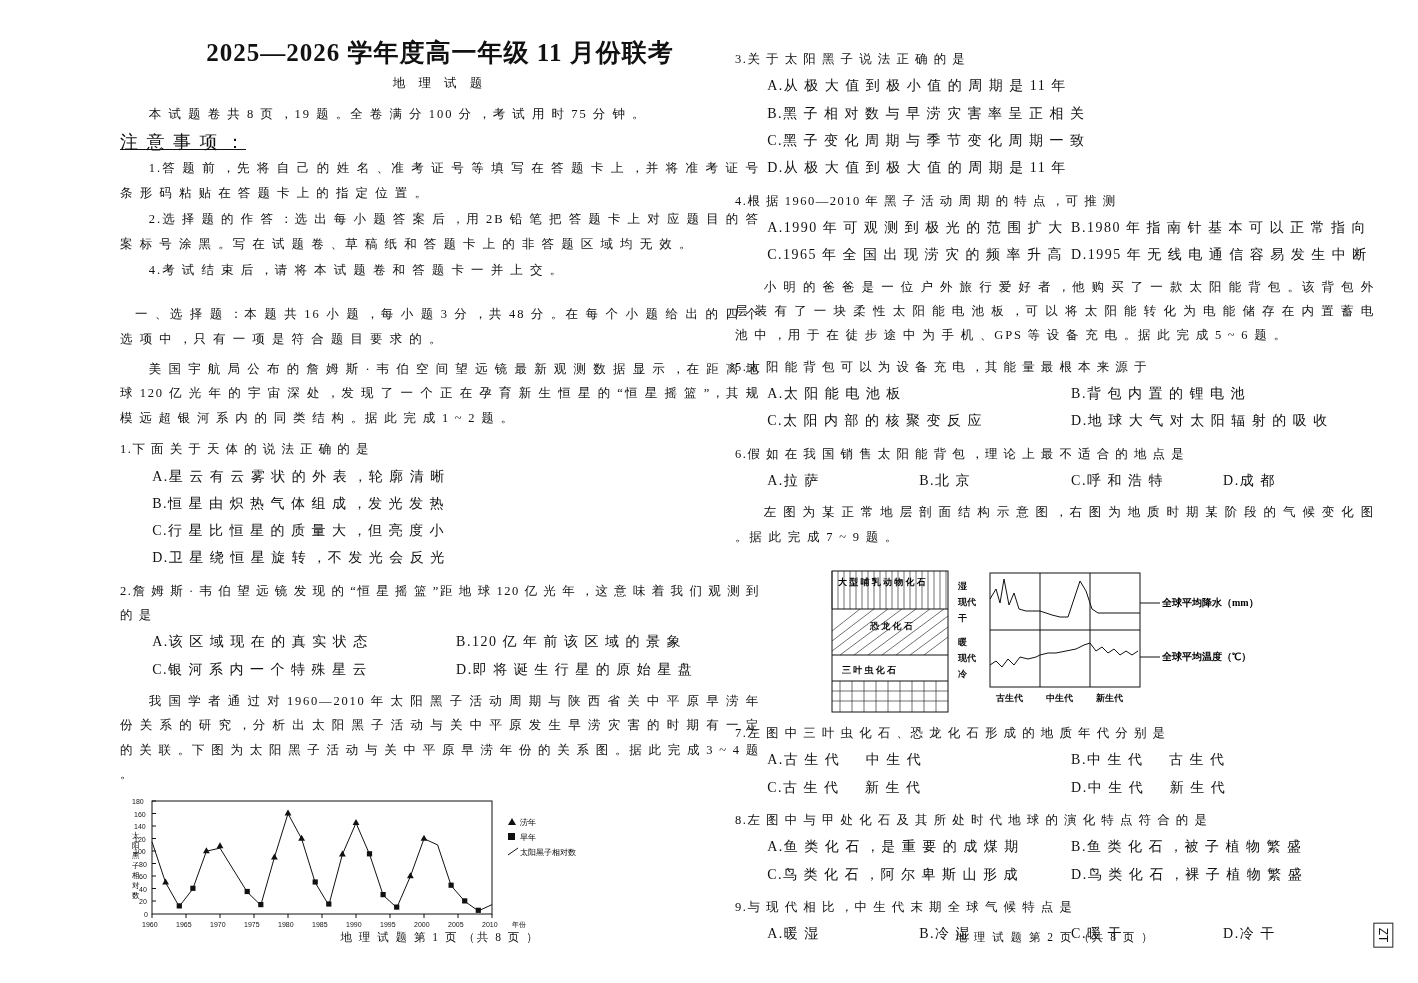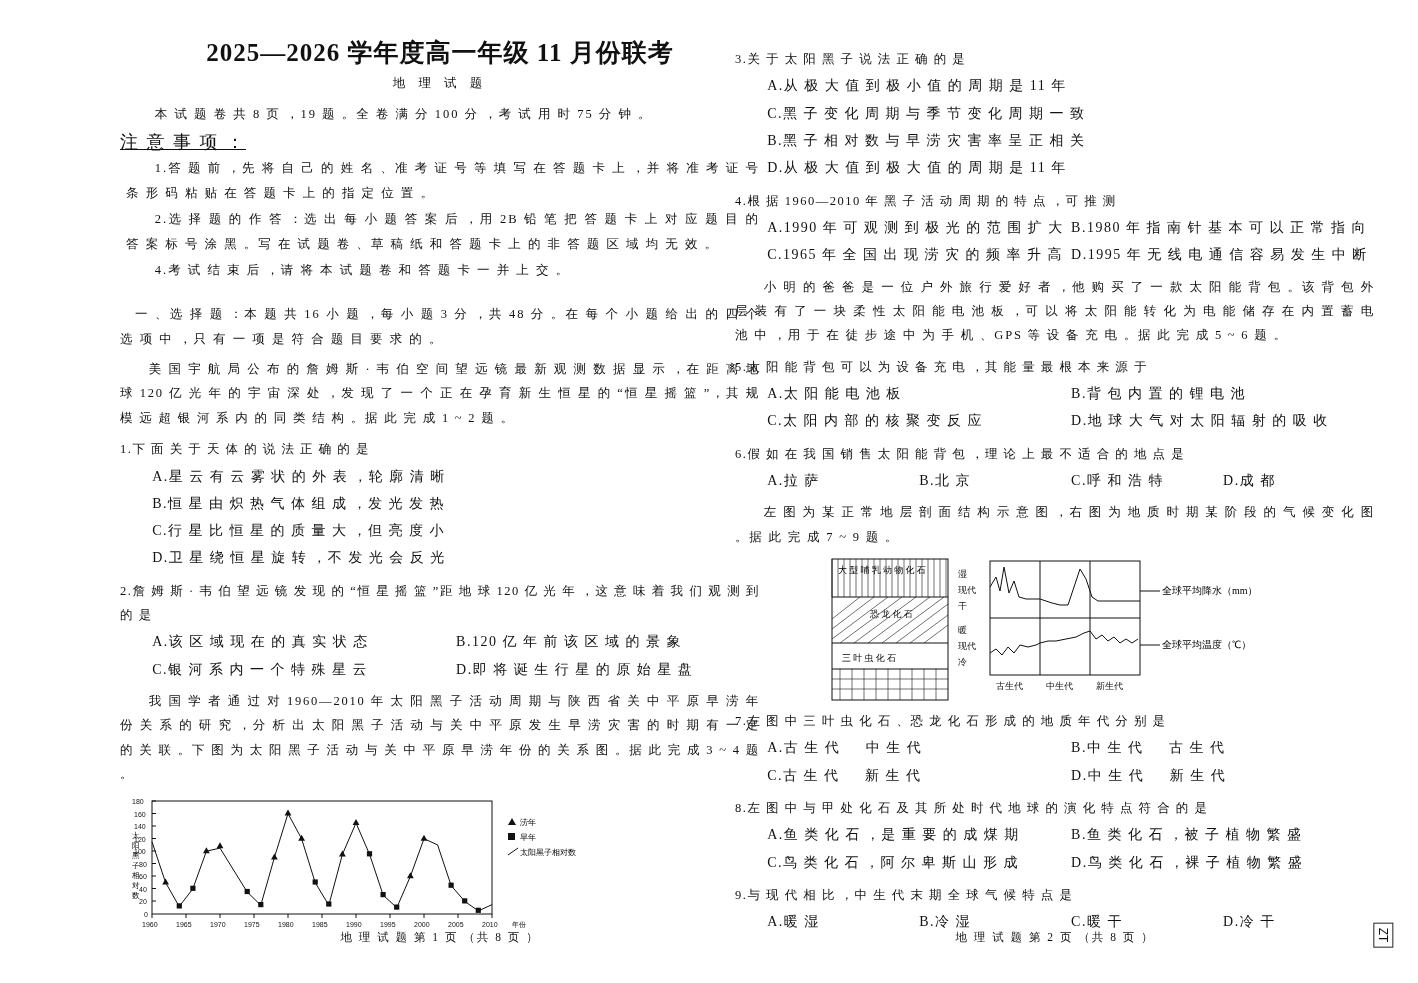--- a/index.html
+++ b/index.html
@@ -11,21 +11,21 @@
   .page{position:absolute;inset:0;padding-left:12px;}
   .col{position:absolute;top:0;width:640px;height:983px;}
   .colL{left:120px;}
   .colR{left:735px;}
 
   h1.title{
     font-size:25px;font-weight:bold;text-align:center;margin:36px 0 6px 0;
     letter-spacing:1px;
   }
   .subtitle{font-size:12.5px;text-align:center;letter-spacing:5px;margin:0 0 10px 0;}
-  .para{font-size:12.5px;line-height:1.95;margin:0 0 2px 6px;letter-spacing:2px;text-align:justify;}
+  .para{font-size:12.5px;line-height:1.95;margin:0 0 2px 0;letter-spacing:2px;text-align:justify;}
   .indent2{text-indent:2.3em;}
   .indent1{text-indent:1.2em;}
   .notice-head{font-size:18px;letter-spacing:2px;margin:4px 0 2px 0;text-decoration:underline;}
   .sect{font-size:12.5px;line-height:1.95;letter-spacing:2px;margin-top:20px;text-align:justify;}
   .qstem{font-size:12.5px;line-height:1.95;letter-spacing:1.5px;margin:7px 0 1px 0;text-align:justify;}
   .opt{font-size:14px;line-height:1.95;letter-spacing:1.5px;margin:0;padding-left:2.3em;}
   .opt2{display:flex;}
   .opt2 > span{display:block;}
   .opt2 .a{width:50%;}
   .opt2 .b{width:50%;}
@@ -34,21 +34,21 @@
   .footer{
     position:absolute;bottom:38px;font-size:11.5px;letter-spacing:2px;text-align:center;width:100%;
   }
   .zt{
     position:absolute;right:22px;bottom:38px;border:1px solid #222;padding:2px 4px;
     font-size:12px;font-family:"Liberation Sans",sans-serif;letter-spacing:0;
     transform:rotate(90deg);transform-origin:center;
   }
   svg{display:block;}
   .chartwrap{margin-top:6px;}
-  .fig2wrap{display:flex;gap:6px;margin-top:8px;margin-left:95px;}
+  .fig2wrap{display:flex;gap:6px;margin-top:20px;margin-left:95px;font-weight:bold;}
 </style>
 </head>
 <body>
 
 <div class="page">
 
   <div class="col colL">
 
     <h1 class="title">2025—2026 学年度高一年级 11 月份联考</h1>
     <div class="subtitle">地 理 试 题</div>
@@ -185,22 +185,22 @@
 
     <div class="footer">地 理 试 题 第 1 页 （共 8 页 ）</div>
   </div>
 
   <div class="col colR">
 
     <div style="height:40px"></div>
 
     <div class="qstem">3.关 于 太 阳 黑 子 说 法 正 确 的 是</div>
     <div class="opt">A.从 极 大 值 到 极 小 值 的 周 期 是 11 年</div>
+    <div class="opt">B.黑 子 相 对 数 与 早 涝 灾 害 率 呈 正 相 关</div>
     <div class="opt">C.黑 子 变 化 周 期 与 季 节 变 化 周 期 一 致</div>
-    <div class="opt">B.黑 子 相 对 数 与 早 涝 灾 害 率 呈 正 相 关</div>
     <div class="opt">D.从 极 大 值 到 极 大 值 的 周 期 是 11 年</div>
 
     <div class="qstem">4.根 据 1960—2010 年 黑 子 活 动 周 期 的 特 点 ，可 推 测</div>
     <div class="opt opt2">
       <span class="a">A.1990 年 可 观 测 到 极 光 的 范 围 扩 大</span>
       <span class="b">B.1980 年 指 南 针 基 本 可 以 正 常 指 向</span>
     </div>
     <div class="opt opt2">
       <span class="a">C.1965 年 全 国 出 现 涝 灾 的 频 率 升 高</span>
       <span class="b">D.1995 年 无 线 电 通 信 容 易 发 生 中 断</span>

